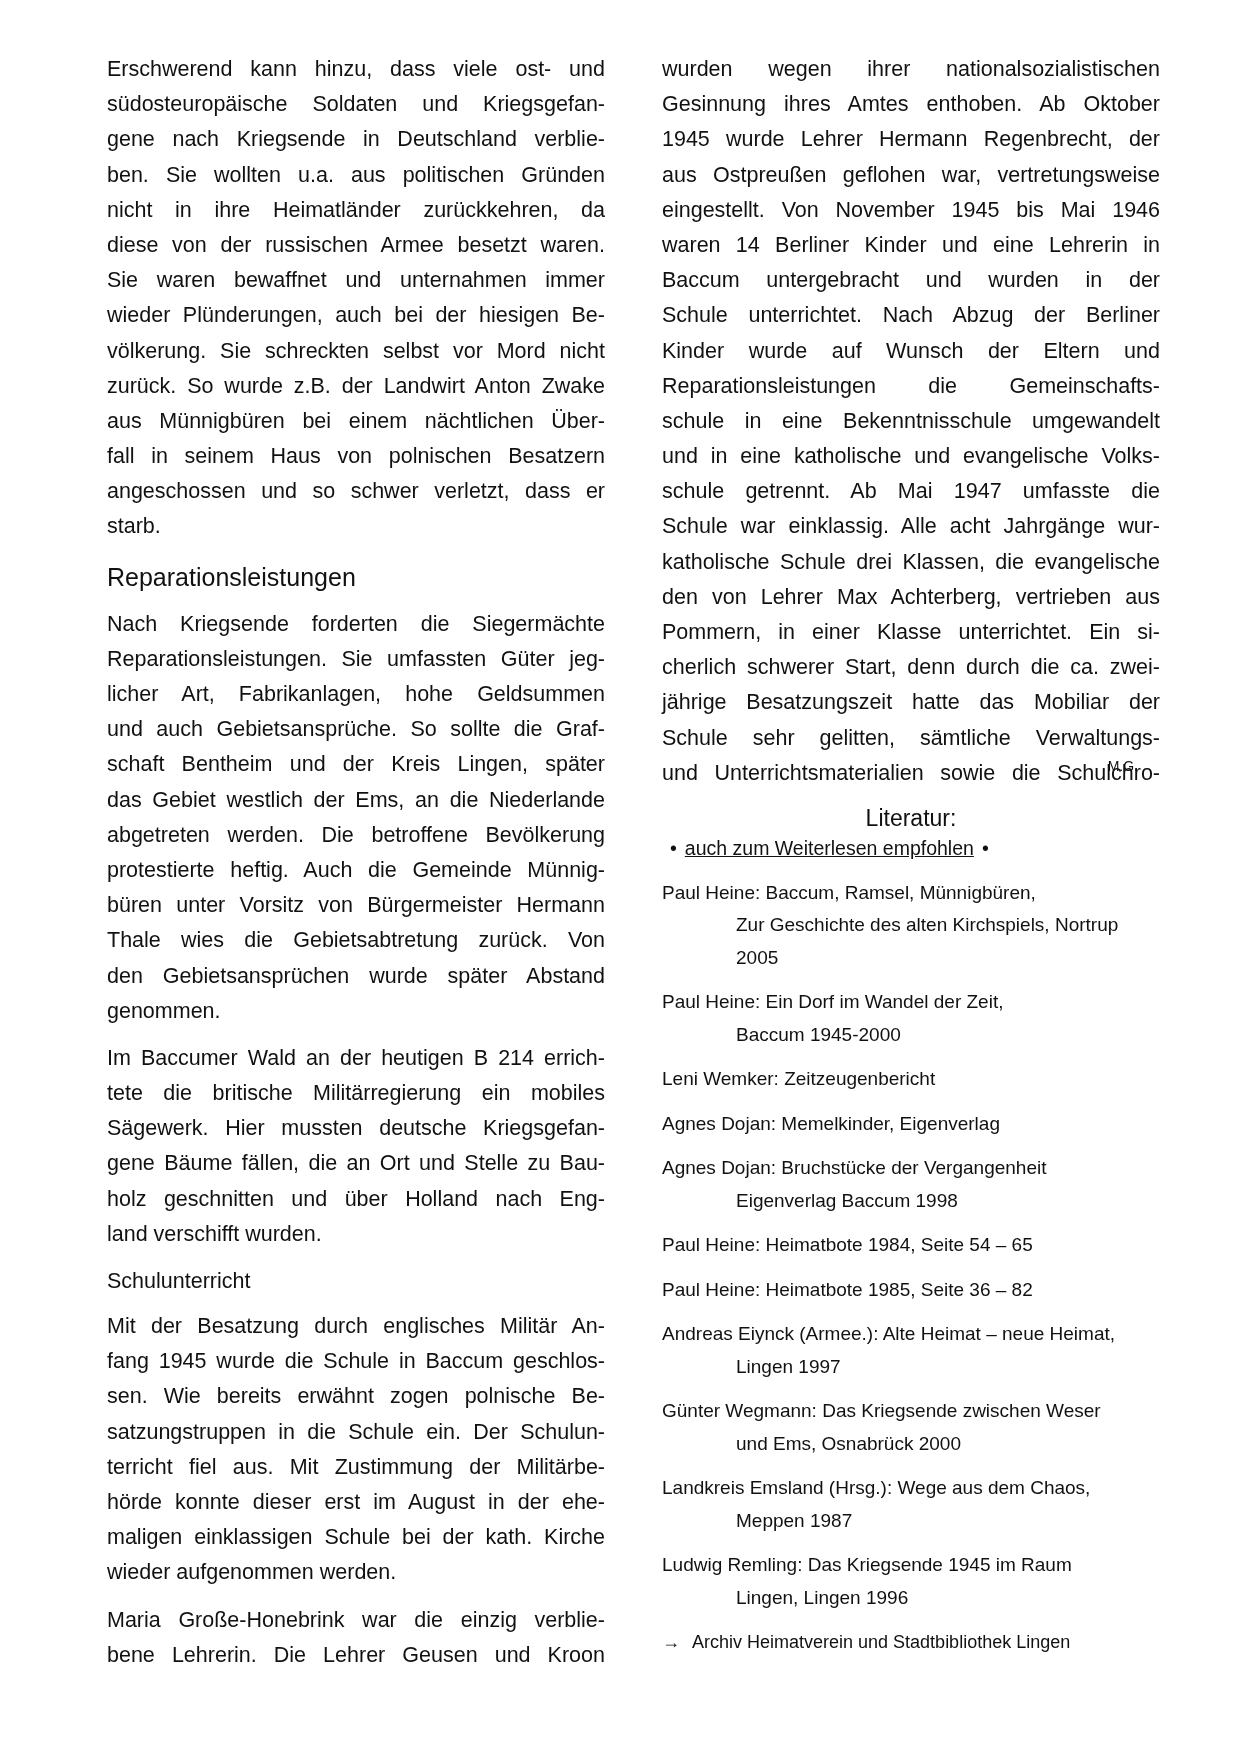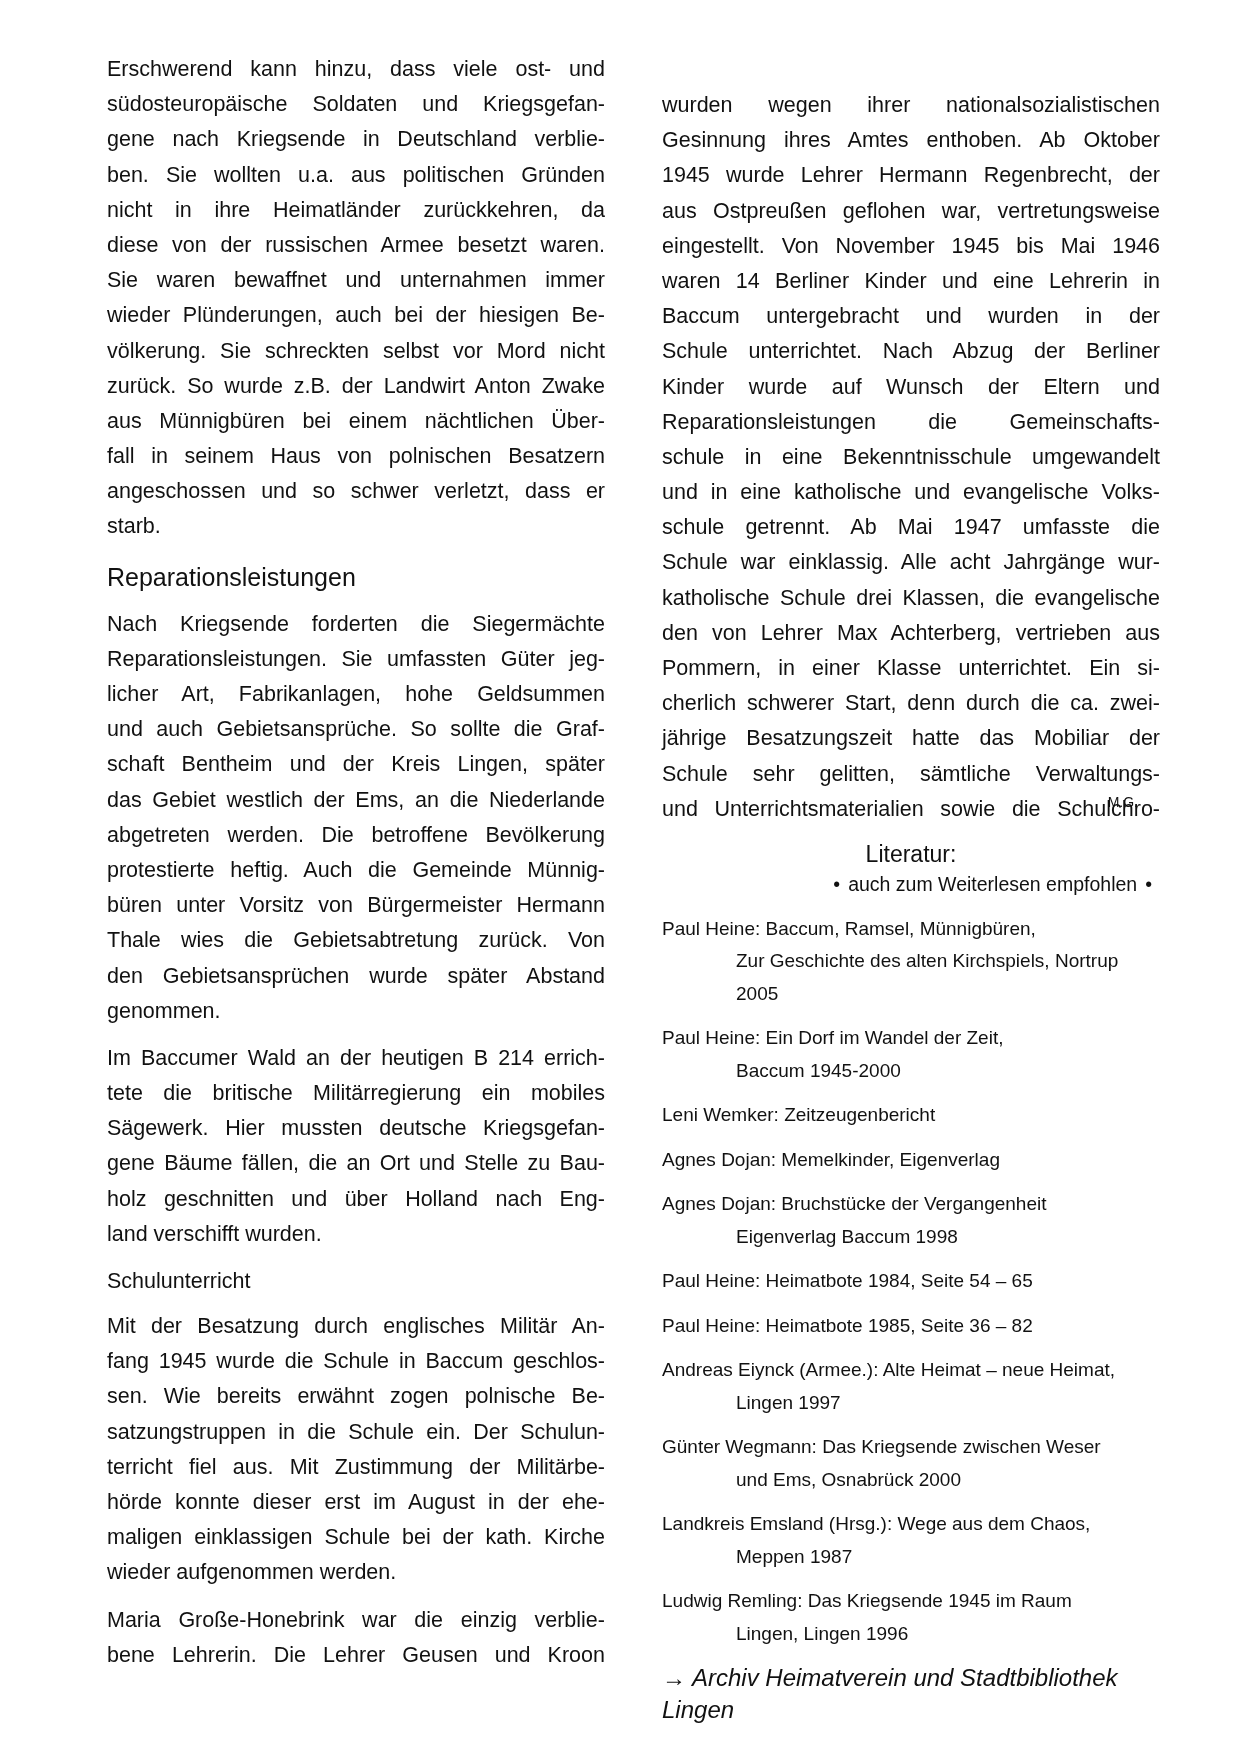--- a/index.html
+++ b/index.html
@@ -12,28 +12,28 @@
   .col-left { left: 90px; width: 498px; margin-left: 17px; }
   .col-right { left: 662px; width: 498px; }
   .line {
     display: block; font-size: 21.5px; line-height: 35.2px; height: 35.2px;
     white-space: nowrap; text-align: justify; text-align-last: justify;
   }
   .line.last { text-align-last: left; }
   .para { margin-bottom: 12px; }
   .heading { font-size: 25px; line-height: 40px; margin: 4px 0 10px 0; }
   .subheading { font-size: 21.5px; line-height: 35px; margin: 0 0 10px 0; }
-  .sig-row { position: relative; margin-top: 36px; }
+  .sig-row { position: relative; }
   .sig { position: absolute; right: 22px; top: 6px; font-size: 14px; }
   .lit-title { text-align: center; font-size: 23px; line-height: 30px; margin-top: 12px; }
-  .lit-sub { text-align: right; font-size: 19.5px; line-height: 30px; margin-bottom: 14px; }
+  .lit-sub { text-align: left; font-size: 19.5px; line-height: 30px; margin-bottom: 14px; text-decoration: underline; }
   .lit-sub .dot { display: inline-block; margin: 0 8px; }
   .ref { font-size: 19px; line-height: 32.5px; margin-bottom: 12px; }
   .ref .cont { display: block; padding-left: 74px; }
-  .ref-archive { font-size: 24px; line-height: 32px; font-style: italic; }
+  .ref-archive { font-size: 18px; line-height: 32px; }
   .arrow { display: inline-block; width: 30px; }
 </style>
 </head>
 <body>
 
 <div class="col col-left">
   <div class="para">
       <span class="line">Erschwerend kann hinzu, dass viele ost- und</span>
       <span class="line">südosteuropäische Soldaten und Kriegsgefan-</span>
       <span class="line">gene nach Kriegsende in Deutschland verblie-</span>

